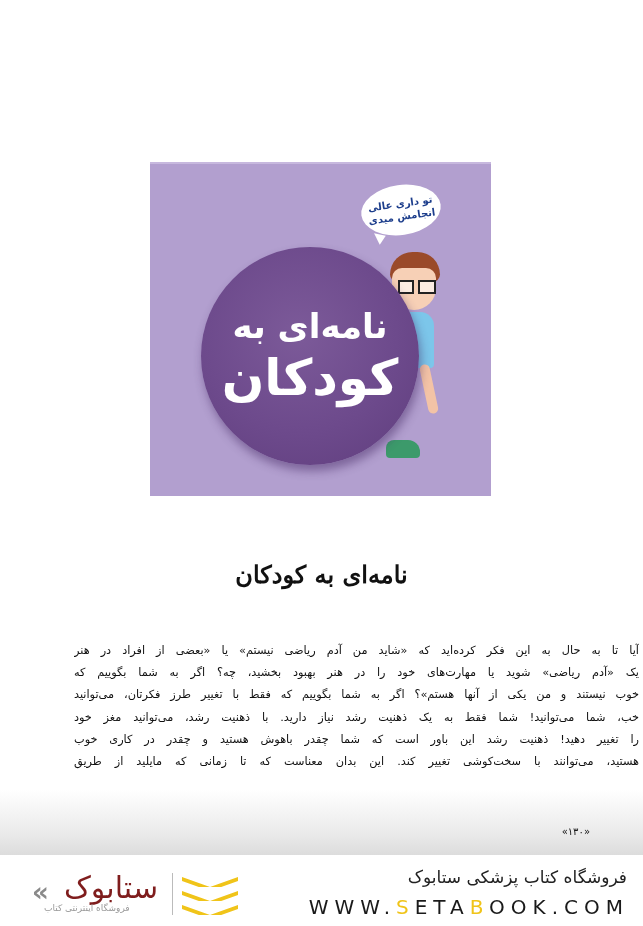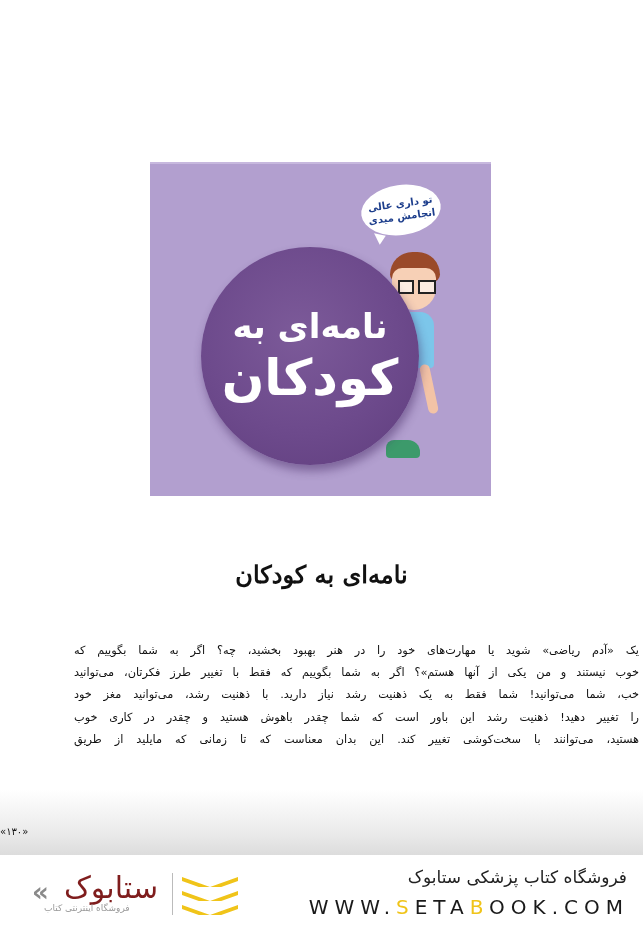--- a/index.html
+++ b/index.html
@@ -63,21 +63,21 @@
     position: absolute; left: 74px; top: 640px; width: 565px;
     direction: rtl; text-align: justify; text-align-last: justify;
   }
   .body-text .line {
     display: block; font-family: "DejaVu Sans", sans-serif; font-size: 11.3px;
     line-height: 22.2px; height: 22.2px; white-space: nowrap; overflow: hidden;
     text-align: justify; text-align-last: justify; color: #111;
   }
 
   .page-num {
-    position: absolute; left: 0; top: 826px; width: 590px; text-align: left;
+    position: absolute; left: 0; top: 826px; width: 590px; text-align: right;
     font-size: 10px; color: #111; direction: rtl;
   }
 
   
   .footer { position: absolute; left: 0; top: 855px; width: 643px; height: 71px; background: #ffffff; }
   .footer .logo { position: absolute; left: 30px; top: 10px; width: 220px; height: 54px; }
   .logo .chev { position: absolute; left: 2px; top: 12px; font-size: 26px; color: #8a8a8a; font-weight: bold; letter-spacing: -8px; }
   .logo .brand { position: absolute; left: 34px; top: 6px; font-size: 30px; font-weight: normal; color: #7f1d1d; direction: rtl; line-height: 34px; }
   .logo .tag { position: absolute; left: 14px; top: 38px; font-size: 9px; color: #9a9a9a; direction: rtl; }
   .logo .sep { position: absolute; left: 142px; top: 8px; width: 1px; height: 42px; background: #bbbbbb; }
@@ -114,20 +114,21 @@
 
     <div class="circle">
       <div class="t1">نامه‌ای به</div>
       <div class="t2">کودکان</div>
     </div>
   </div>
 
   <h1 class="heading">نامه‌ای به کودکان</h1>
 
   <div class="body-text">
+    <span class="line">آیا تا به حال به این فکر کرده‌اید که «شاید من آدم ریاضی نیستم» یا «بعضی از افراد در هنر</span>
     <span class="line">یک «آدم ریاضی» شوید یا مهارت‌های خود را در هنر بهبود بخشید، چه؟ اگر به شما بگوییم که</span>
     <span class="line">خوب نیستند و من یکی از آنها هستم»؟ اگر به شما بگوییم که فقط با تغییر طرز فکرتان، می‌توانید</span>
     <span class="line">خب، شما می‌توانید! شما فقط به یک ذهنیت رشد نیاز دارید. با ذهنیت رشد، می‌توانید مغز خود</span>
     <span class="line">را تغییر دهید! ذهنیت رشد این باور است که شما چقدر باهوش هستید و چقدر در کاری خوب</span>
     <span class="line">هستید، می‌توانند با سخت‌کوشی تغییر کند. این بدان معناست که تا زمانی که مایلید از طریق</span>
   </div>
 
   <div class="page-fade"></div>
   <div class="page-num">«۱۳۰»</div>
 </div>

